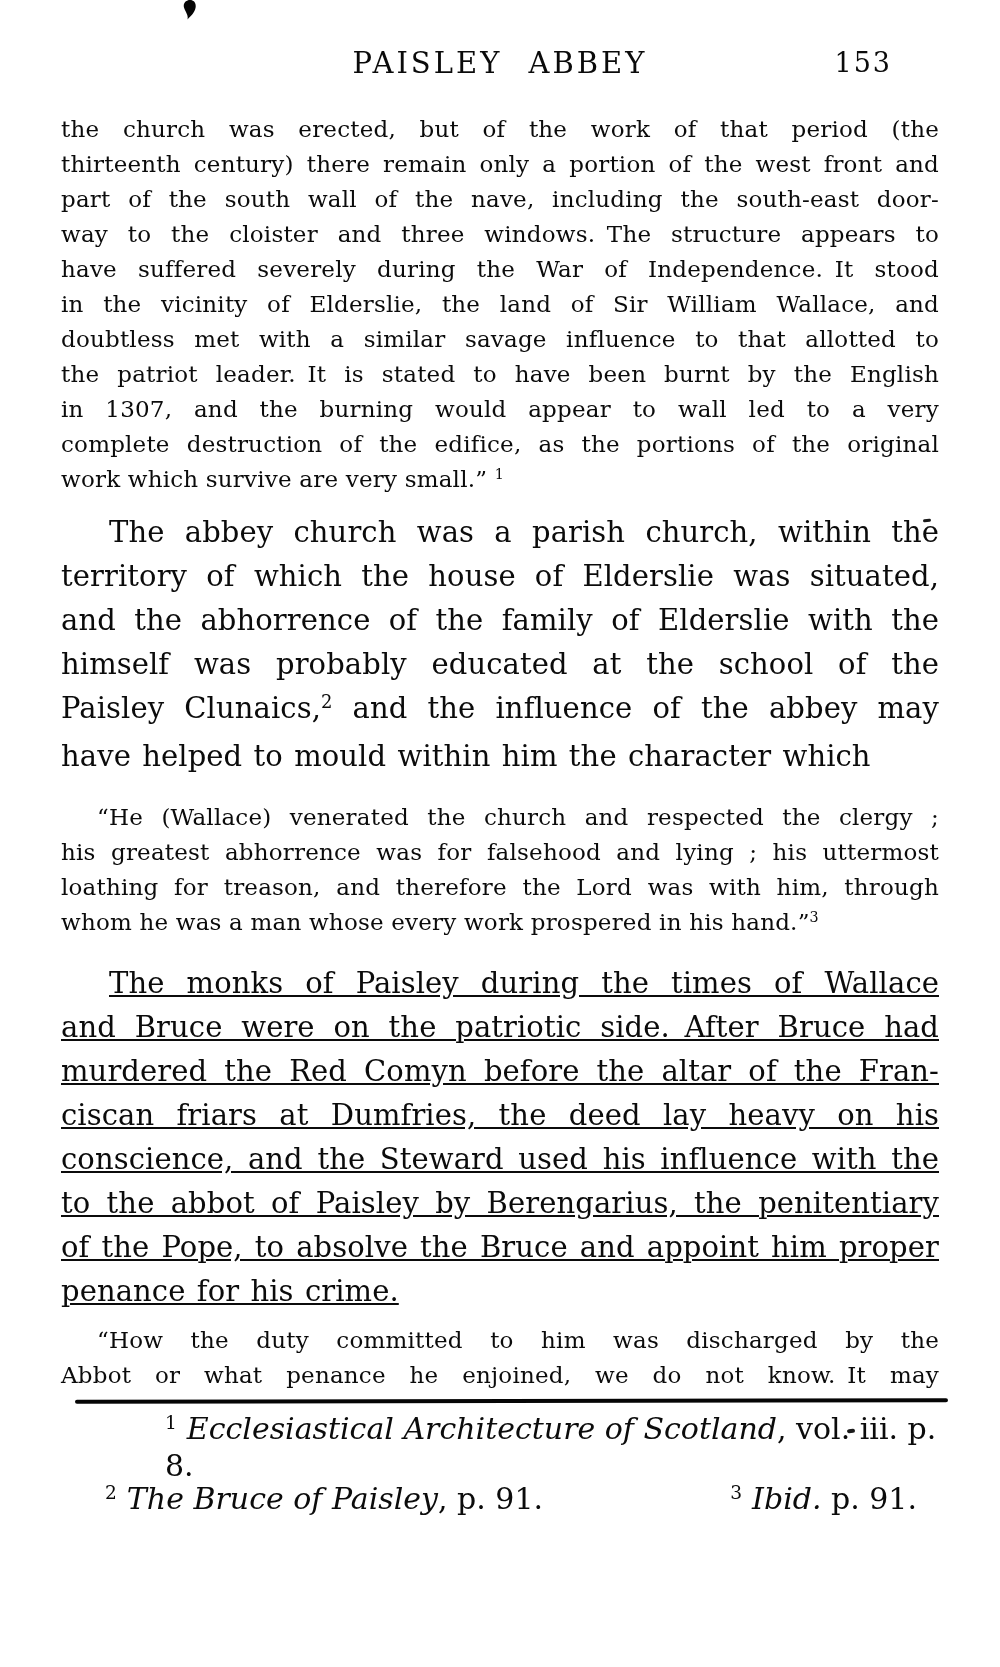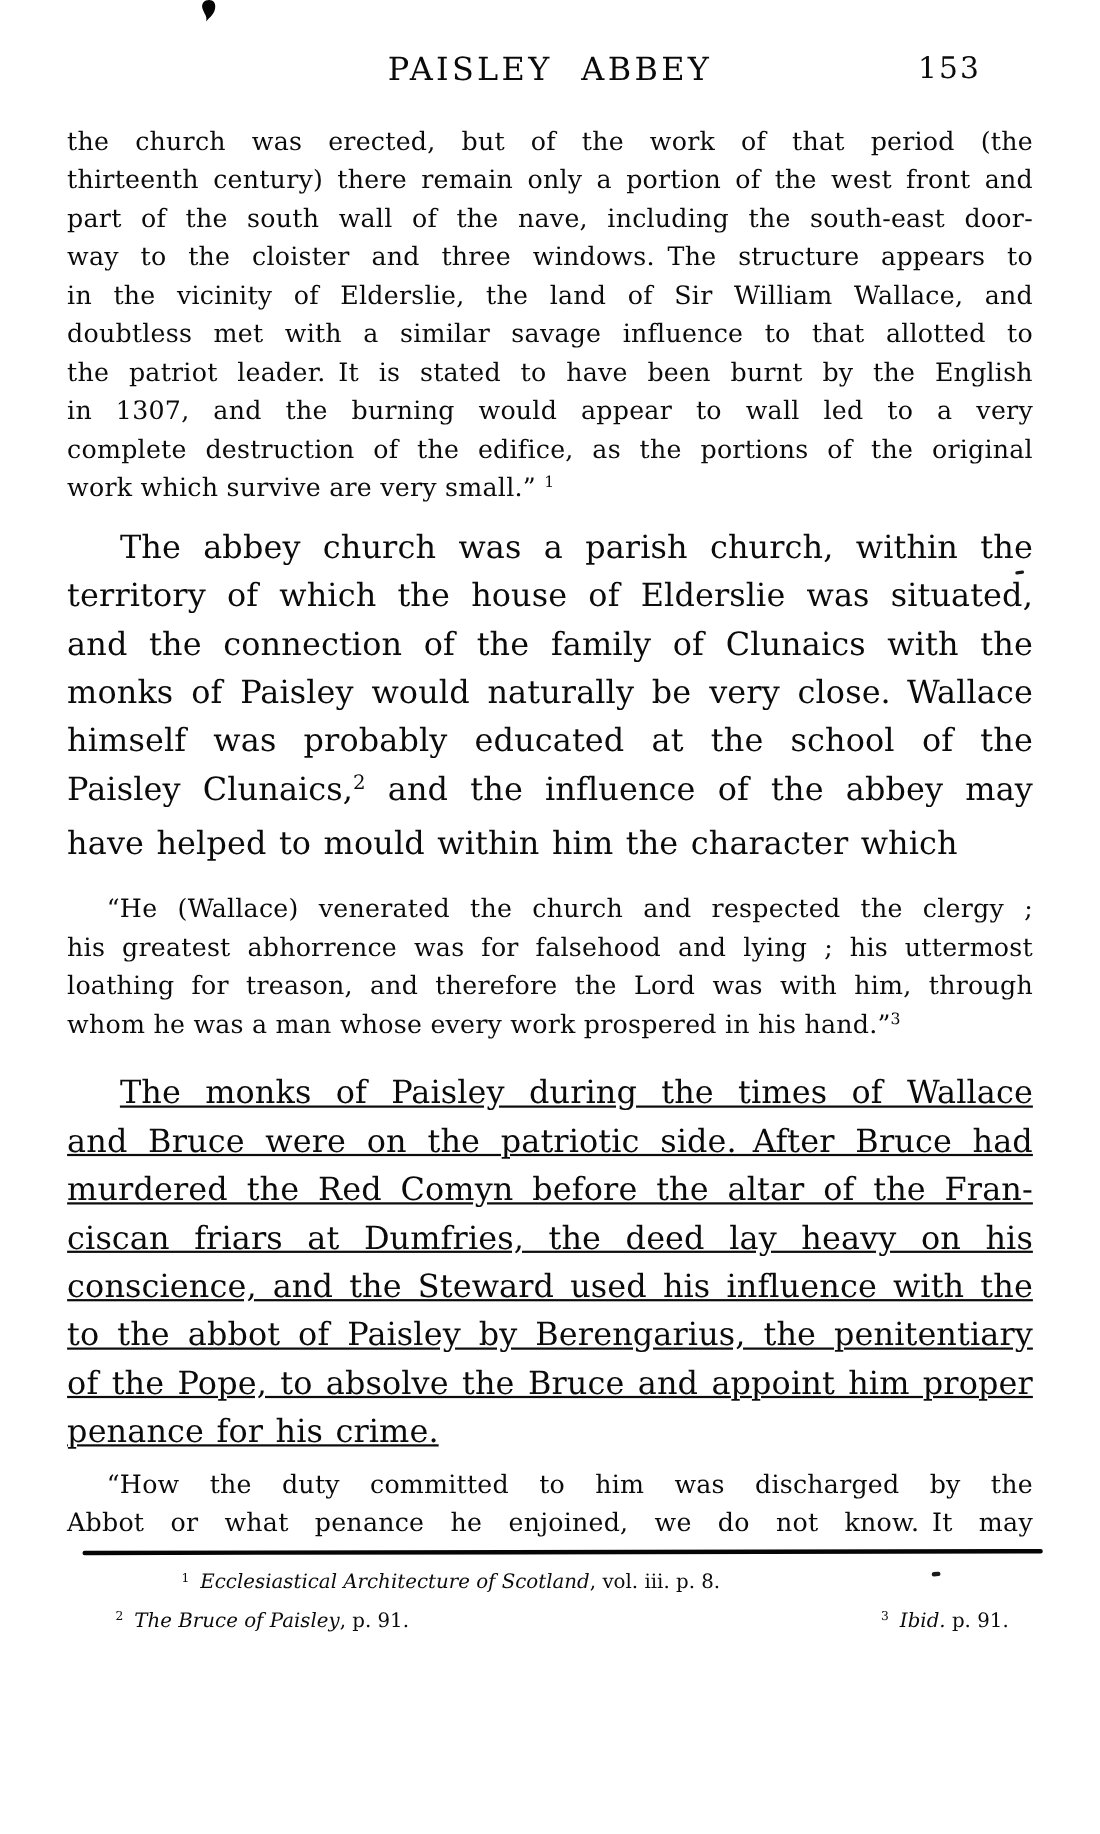--- a/index.html
+++ b/index.html
@@ -60,21 +60,21 @@
   }
 
   
   .footnote-sep {
     margin:6px 0 0 75px;
     width:873px; height:4px;
     background:#050505;
     border-radius:2px;
     transform:rotate(-0.1deg);
   }
-  .footnotes { margin:9px 62px 0 62px; width:878px; font-size:18px; line-height:33px; }
+  .footnotes { margin:9px 62px 0 62px; width:878px; font-size:30px; line-height:33px; }
   .fn-center { padding-left:103px; }
   .fn-row { margin-left:43px; width:812px; display:flex; justify-content:space-between; }
   .footnotes sup.fnref { margin-right:10px; }
   .footnotes i { font-style:italic; }
 </style>
 </head>
 <body>
 
 <div class="page">
 
@@ -90,32 +90,32 @@
     <span class="head-title">PAISLEY ABBEY</span>
     <span class="page-num">153</span>
   </div>
 
   <div class="text-area">
       <div class="block quote cont-start">
         <div class="line"><span>the church was erected, but of the work of that period (the</span></div>
         <div class="line"><span>thirteenth century) there remain only a portion of the west front and</span></div>
         <div class="line"><span>part of the south wall of the nave, including the south-east door-</span></div>
         <div class="line"><span>way to the cloister and three windows. The structure appears to</span></div>
+        <div class="line"><span>have suffered severely during the War of Independence. It stood</span></div>
         <div class="line"><span>in the vicinity of Elderslie, the land of Sir William Wallace, and</span></div>
         <div class="line"><span>doubtless met with a similar savage influence to that allotted to</span></div>
         <div class="line"><span>the patriot leader. It is stated to have been burnt by the English</span></div>
         <div class="line"><span>in 1307, and the burning would appear to wall led to a very</span></div>
         <div class="line"><span>complete destruction of the edifice, as the portions of the original</span></div>
         <div class="line"><span>work which survive are very small.” </span><sup class="fnref">1</sup></div>
       </div>
       <div class="block para">
         <div class="line"><span>The abbey church was a parish church, within the</span></div>
         <div class="line"><span>territory of which the house of Elderslie was situated,</span></div>
-        <div class="line"><span>and the connection of the family of Clunaics with the</span></div>
-        <div class="line"><span>monks of Paisley would naturally be very close. Wallace</span></div>
+        <div class="line"><span>and the abhorrence of the family of Elderslie with the</span></div>
         <div class="line"><span>himself was probably educated at the school of the</span></div>
         <div class="line"><span>Paisley Clunaics,</span><sup class="fnref">2</sup><span> and the influence of the abbey may</span></div>
         <div class="line"><span>have helped to mould within him the character which</span></div>
       </div>
       <div class="block quote">
         <div class="line"><span>“He (Wallace) venerated the church and respected the clergy ;</span></div>
         <div class="line"><span>his greatest abhorrence was for falsehood and lying ; his uttermost</span></div>
         <div class="line"><span>loathing for treason, and therefore the Lord was with him, through</span></div>
         <div class="line"><span>whom he was a man whose every work prospered in his hand.”</span><sup class="fnref">3</sup></div>
       </div>

